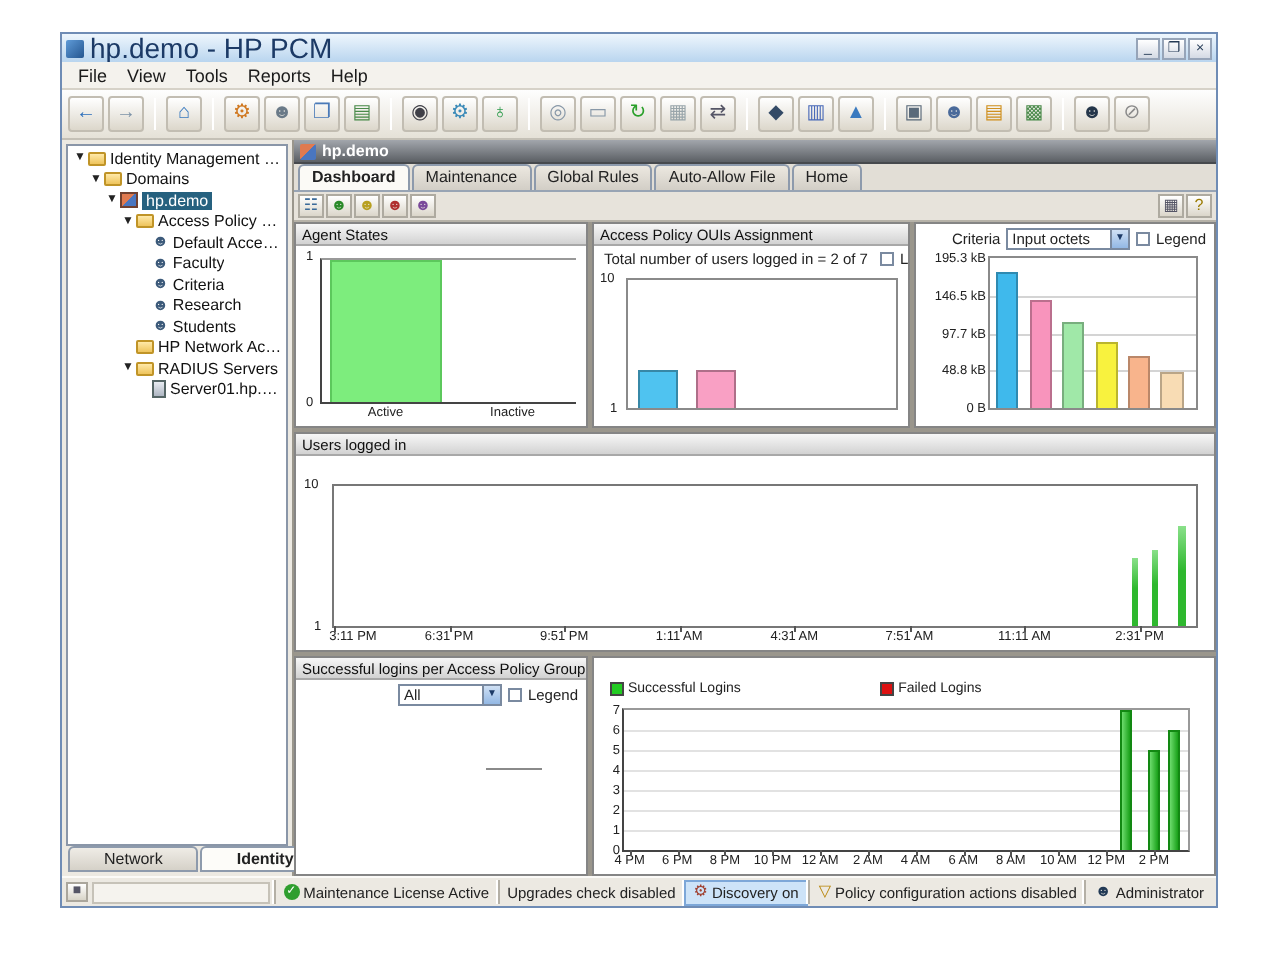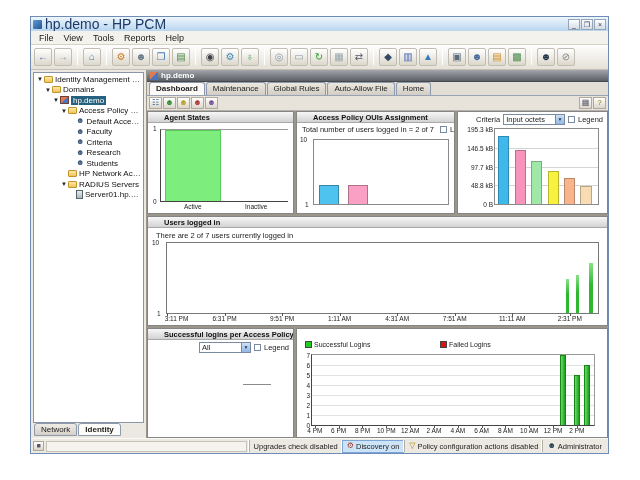--- a/index.html
+++ b/index.html
@@ -24,39 +24,39 @@
   .tree-row{display:flex;align-items:center;height:10.5px;font-size:8px;color:#111;white-space:nowrap;overflow:hidden}
   .expander{width:8px;font-size:6px;color:#222;text-align:center;flex:0 0 auto}
   .node-icon{flex:0 0 auto;margin-right:2px}
   .icon-folder{width:9px;height:7px;background:linear-gradient(#ffe9a8,#eec45c);border:1px solid #c09427;border-radius:1px}
   .icon-group{font-size:8px;line-height:8px;color:#3c5a7a}
   .icon-server{width:7px;height:9px;background:linear-gradient(#e8ecf2,#aeb6c2);border:1px solid #566;}
   .icon-domain{width:9px;height:8px;background:linear-gradient(135deg,#e07a50 50%,#4a76c0 50%);border:1px solid #704030}
   .tree-row .label{overflow:hidden;text-overflow:ellipsis}
   .tree-row.selected .label{background:#26617f;color:#fff;padding:0 2px}
   .side-tabs{height:15px;display:flex;align-items:flex-end;gap:1px;padding:1px 2px 2px 3px;flex:0 0 auto}
-  .side-tab{padding:0 6px;font-size:8px;line-height:11px;border:1px solid #8d9aac;border-radius:3px 3px 0 0;background:linear-gradient(#efece6,#d5d1c8);color:#222}
+  .side-tab{padding:0 17px;font-size:8px;line-height:11px;border:1px solid #8d9aac;border-radius:3px 3px 0 0;background:linear-gradient(#efece6,#d5d1c8);color:#222}
   .side-tab.active{background:#fdfcf9;font-weight:bold}
   
   .main{flex:1;display:flex;flex-direction:column;min-width:0;background:#ece9e2}
   .main-header{height:12px;background:linear-gradient(#a2a6ac,#5b5f64);display:flex;align-items:center;gap:3px;padding:0 3px;border-bottom:1px solid #46494d;flex:0 0 auto}
   .mh-icon{width:8px;height:8px;background:linear-gradient(135deg,#e07a50 50%,#4a76c0 50%);border-radius:1px}
   .mh-title{font-size:8px;font-weight:bold;color:#fff}
   .main-tabs{height:14px;display:flex;align-items:flex-end;gap:1px;padding:1px 2px 0 2px;background:#e2ded6;border-bottom:1px solid #98a4b4;flex:0 0 auto}
   .main-tab{padding:0 6px;font-size:8px;line-height:12px;border:1px solid #8d9aac;border-bottom:none;border-radius:3px 3px 0 0;background:linear-gradient(#ece8e0,#d2cec6);color:#222}
   .main-tab.active{background:#fbfaf6;font-weight:bold}
   .sub-toolbar{height:15px;background:#e7e3db;border-bottom:1px solid #b6b2a8;display:flex;align-items:center;gap:1px;padding:0 2px;flex:0 0 auto}
   .st-icon{width:13px;height:12px;border:1px solid #aeaaa0;background:linear-gradient(#fff,#dbd6ca);font-size:8px;line-height:10px;text-align:center;flex:0 0 auto}
   .st-spacer{flex:1}
   
   .dashboard{flex:1;display:grid;grid-template-columns:147px 159px 1fr;grid-template-rows:103px 110px 1fr;gap:2px;background:#9a968c;min-height:0}
   .panel{background:#fff;border:1px solid #858585;display:flex;flex-direction:column;min-width:0;min-height:0;overflow:hidden}
   .span3{grid-column:1/4}
   .span23{grid-column:2/4}
-  .panel-h{height:11px;flex:0 0 auto;background:linear-gradient(#f7f7f7,#d2d2d2);border-bottom:1px solid #a8a8a8;font-size:7.5px;font-weight:bold;color:#101010;padding-left:16px;line-height:11px;white-space:nowrap;overflow:hidden}
+  .panel-h{height:11px;flex:0 0 auto;background:linear-gradient(#f7f7f7,#d2d2d2);border-bottom:1px solid #a8a8a8;font-size:7.5px;font-weight:normal;color:#101010;padding-left:3px;line-height:11px;white-space:nowrap;overflow:hidden}
   .panel-b{flex:1;position:relative;min-height:0;background:#fff}
   .info-row{position:absolute;top:2px;left:5px;right:4px;display:flex;align-items:center;gap:3px;font-size:7.5px;color:#222;white-space:nowrap}
   .grow{flex:1}
   .cb{width:7px;height:7px;border:1px solid #7a8aa0;background:#fff;flex:0 0 auto}
   .sel{display:flex;align-items:center;height:11px;border:1px solid #7a8aa0;background:#fff;font-size:7.5px;padding-left:2px}
   .sel .arrow{margin-left:auto;width:9px;height:100%;background:linear-gradient(#cfe0f4,#93b8e4);border-left:1px solid #7a8aa0;font-size:5px;line-height:9px;text-align:center;color:#1c3a66}
   .plot{position:absolute}
   .bar{position:absolute;bottom:0}
   .axis-label,.x-label,.y-label{position:absolute;font-size:6.5px;color:#222;white-space:nowrap}
   .x-label{bottom:-9px;transform:translateX(-50%)}
@@ -288,23 +288,20 @@
                 <div class="bar" style="left: 51%; width: 11%; height: 43.5%; background: rgb(248, 242, 62); border-top: 1px solid rgba(0, 0, 0, 0.25); border-right: 1px solid rgba(0, 0, 0, 0.25); border-left: 1px solid rgba(0, 0, 0, 0.25); border-image: initial; border-bottom: none;"></div>
                 <div class="bar" style="left: 67%; width: 11%; height: 34.8%; background: rgb(248, 180, 140); border-top: 1px solid rgba(0, 0, 0, 0.25); border-right: 1px solid rgba(0, 0, 0, 0.25); border-left: 1px solid rgba(0, 0, 0, 0.25); border-image: initial; border-bottom: none;"></div>
                 <div class="bar" style="left: 83%; width: 11%; height: 24.6%; background: rgb(248, 220, 180); border-top: 1px solid rgba(0, 0, 0, 0.25); border-right: 1px solid rgba(0, 0, 0, 0.25); border-left: 1px solid rgba(0, 0, 0, 0.25); border-image: initial; border-bottom: none;"></div>
               </div>
           </div>
         </div>
 
         <div class="panel span3">
           <div class="panel-h">Users logged in</div>
           <div class="panel-b" id="chart-users">
-            <div class="info-row" style="top:3px;left:8px">
-              <span>There are 2 of 7 users currently logged in</span>
-            </div>
             <span class="axis-label" style="left:4px;top:11px">10</span>
             <span class="axis-label" style="left:9px;bottom:8px">1</span>
             <div class="plot">
                 <span class="x-label" style="left: 0%; transform: translateX(-10%);">3:11 PM</span>
                 <div class="x-tick" style="left: 0%;"></div>
                 <span class="x-label" style="left: 13.35%;">6:31 PM</span>
                 <div class="x-tick" style="left: 13.35%;"></div>
                 <span class="x-label" style="left: 26.7%;">9:51 PM</span>
                 <div class="x-tick" style="left: 26.7%;"></div>
                 <span class="x-label" style="left: 40.05%;">1:11 AM</span>
@@ -400,20 +397,24 @@
         </div>
 
       </div>
     </div>
   </div>
   <div class="statusbar">
     <span class="sb-left-icon">■</span>
     <span class="sb-fill"></span>
     <span id="sb-items" style="display:flex;align-items:center">
         <div class="sb-item">
+          <span class="ic-circle" style="background: rgb(47, 158, 47);">✓</span>
+          <span>Maintenance License Active</span>
+        </div>
+        <div class="sb-item">
           <span>Upgrades check disabled</span>
         </div>
         <div class="sb-item hl">
           <span class="ic-plain" style="color: rgb(160, 64, 48);">⚙</span>
           <span>Discovery on</span>
         </div>
         <div class="sb-item">
           <span class="ic-plain" style="color: rgb(184, 134, 11);">▽</span>
           <span>Policy configuration actions disabled</span>
         </div>

